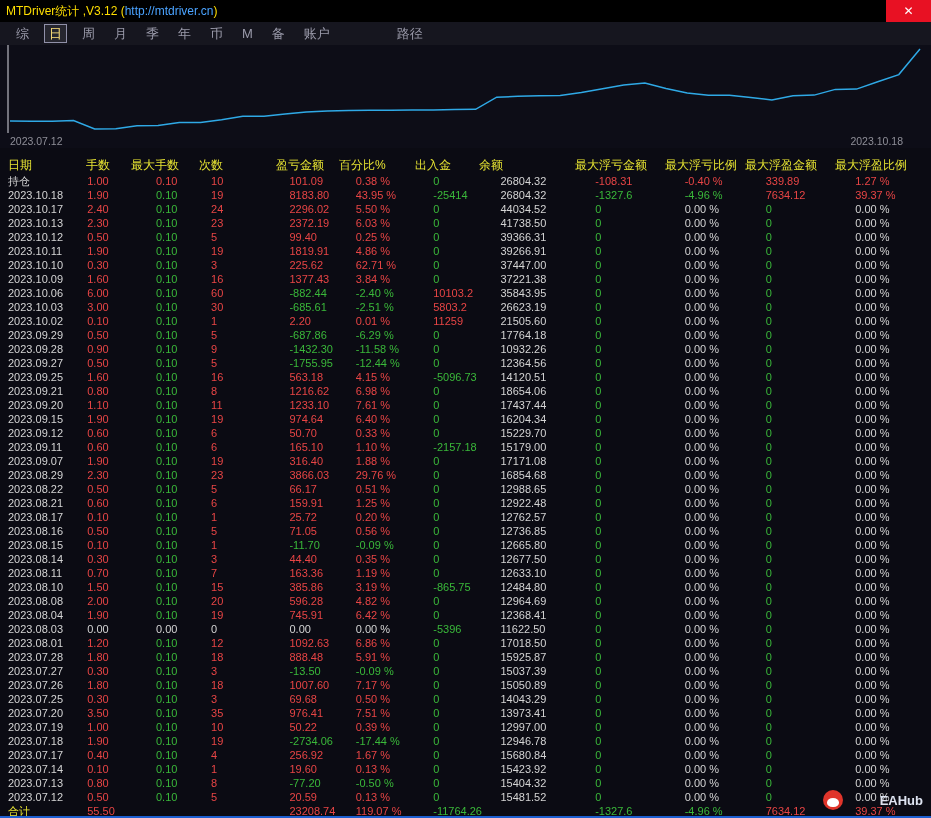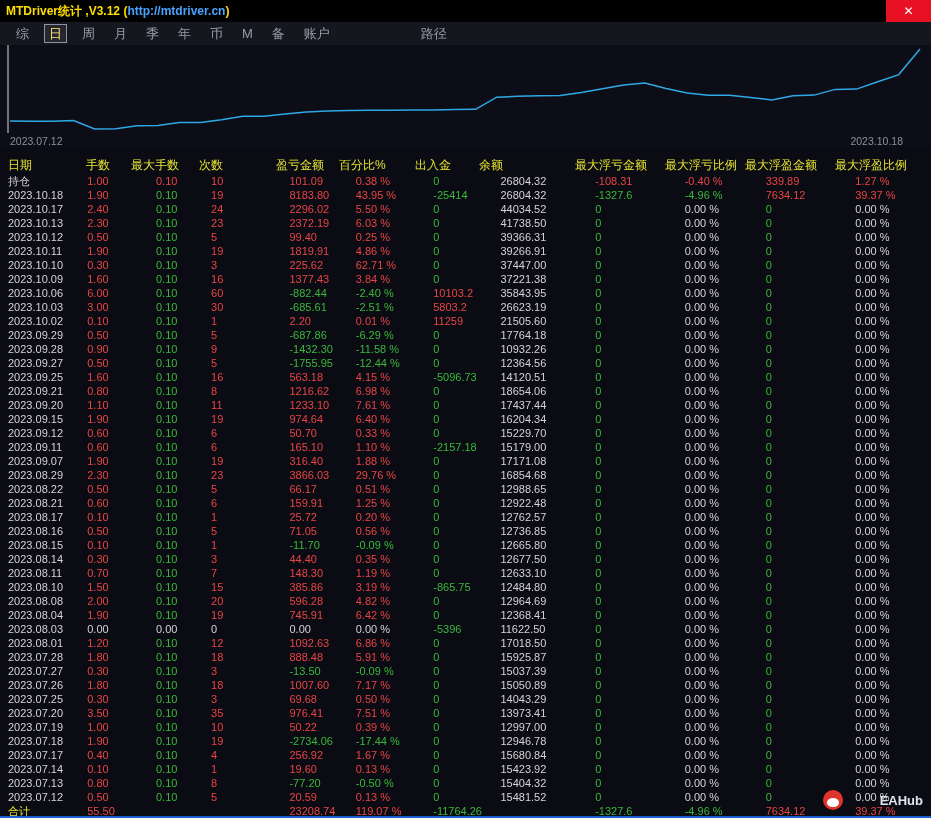--- a/index.html
+++ b/index.html
@@ -3,32 +3,32 @@
 <meta charset="utf-8">
 <style>
   html,body{margin:0;padding:0;}
   body{
     width:931px;height:818px;overflow:hidden;position:relative;
     background:#0b0b13;
     font-family:"Liberation Sans","DejaVu Sans",sans-serif;
     border-bottom:2px solid #1d5fd0;box-sizing:border-box;
   }
   
-  .titlebar{height:22px;background:#000;display:flex;align-items:center;font-weight:bold;}
+  .titlebar{height:22px;background:#000;display:flex;align-items:center;}
   .title{font-size:12px;padding-left:6px;white-space:nowrap;}
   .title .t-y{color:#ffdf00;}
   .title .t-b{color:#4aa3ff;}
   .close-btn{margin-left:auto;width:45px;height:22px;background:#e81123;color:#fff;
     display:flex;align-items:center;justify-content:center;font-size:12px;cursor:default;}
   
   .menubar{height:23px;background:#16161f;display:flex;align-items:center;
     padding-left:12px;color:#9a9aaa;font-size:13px;}
   .menu-item{margin-right:11px;padding:0 4px;line-height:17px;cursor:default;}
   .menu-item.active{border:1px solid #9090a8;background:#26262f;color:#ffe27a;}
-  .menu-item.gap{margin-left:72px;}
+  .menu-item.gap{margin-left:48px;}
   
   .chart{position:relative;height:103px;background:#0d0d17;}
   .chart svg{display:block;}
   .chart-labels{display:flex;justify-content:space-between;
     padding:0 28px 0 10px;color:#8f8f98;font-size:10.5px;height:15px;align-items:center;}
   
   .stats{padding-left:8px;}
   .thead{display:flex;height:26px;align-items:flex-end;color:#e6e332;font-size:12px;}
   .row{display:flex;height:14px;align-items:center;font-size:11px;gap:12px;}
   .cell{box-sizing:border-box;overflow:hidden;white-space:nowrap;}
@@ -485,21 +485,21 @@
         <div class="cell col8 c-g">0</div>
         <div class="cell col9 c-w">0.00 %</div>
         <div class="cell col10 c-g">0</div>
         <div class="cell col11 c-w">0.00 %</div>
       </div>
       <div class="row">
         <div class="cell col0 c-w">2023.08.11</div>
         <div class="cell col1 c-r">0.70</div>
         <div class="cell col2 c-g">0.10</div>
         <div class="cell col3 c-r">7</div>
-        <div class="cell col4 c-r">148.30</div>
+        <div class="cell col4 c-r">163.36</div>
         <div class="cell col5 c-r">1.19 %</div>
         <div class="cell col6 c-g">0</div>
         <div class="cell col7 c-w">12633.10</div>
         <div class="cell col8 c-g">0</div>
         <div class="cell col9 c-w">0.00 %</div>
         <div class="cell col10 c-g">0</div>
         <div class="cell col11 c-w">0.00 %</div>
       </div>
       <div class="row">
         <div class="cell col0 c-w">2023.08.10</div>

